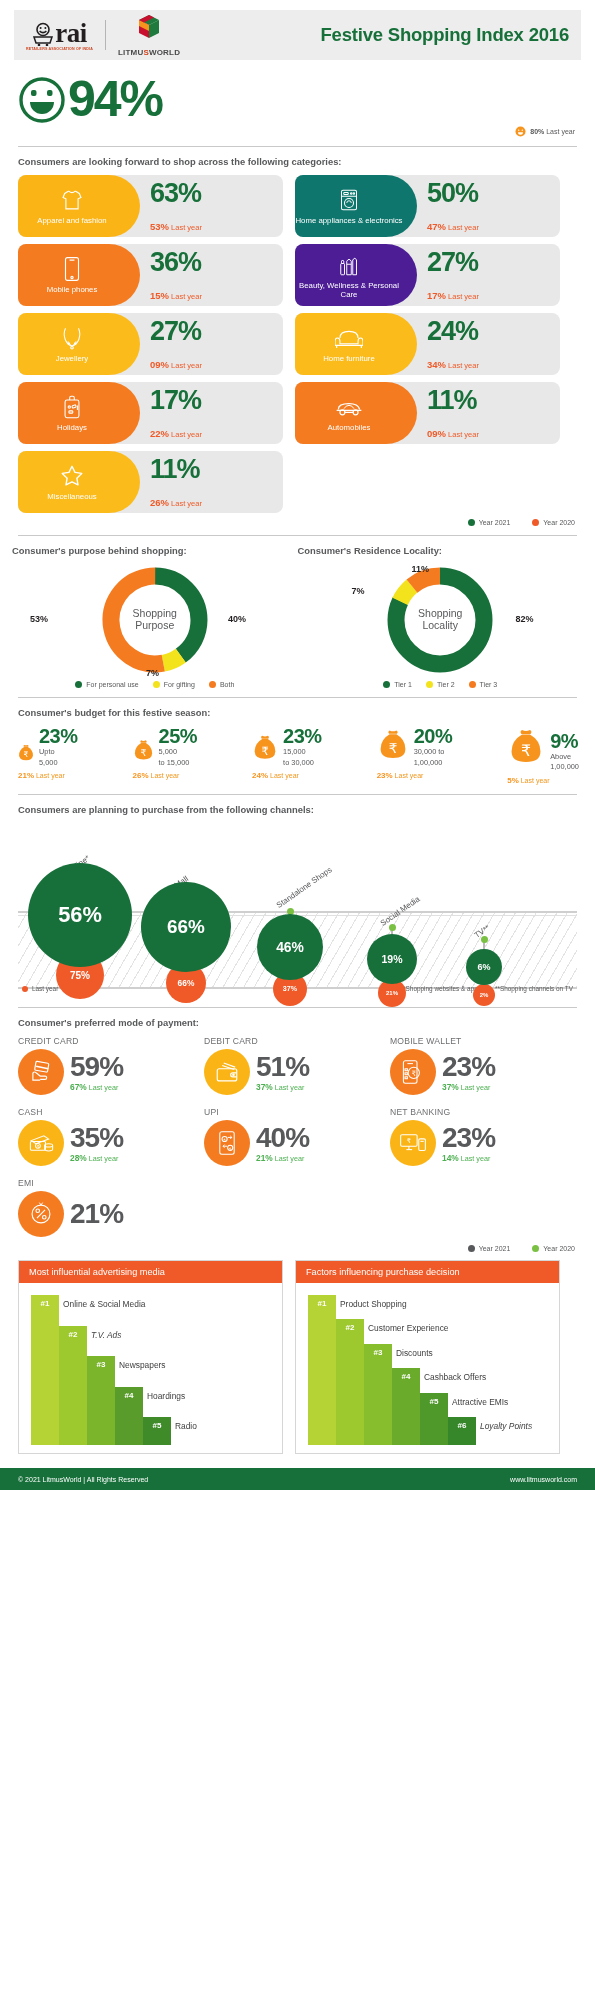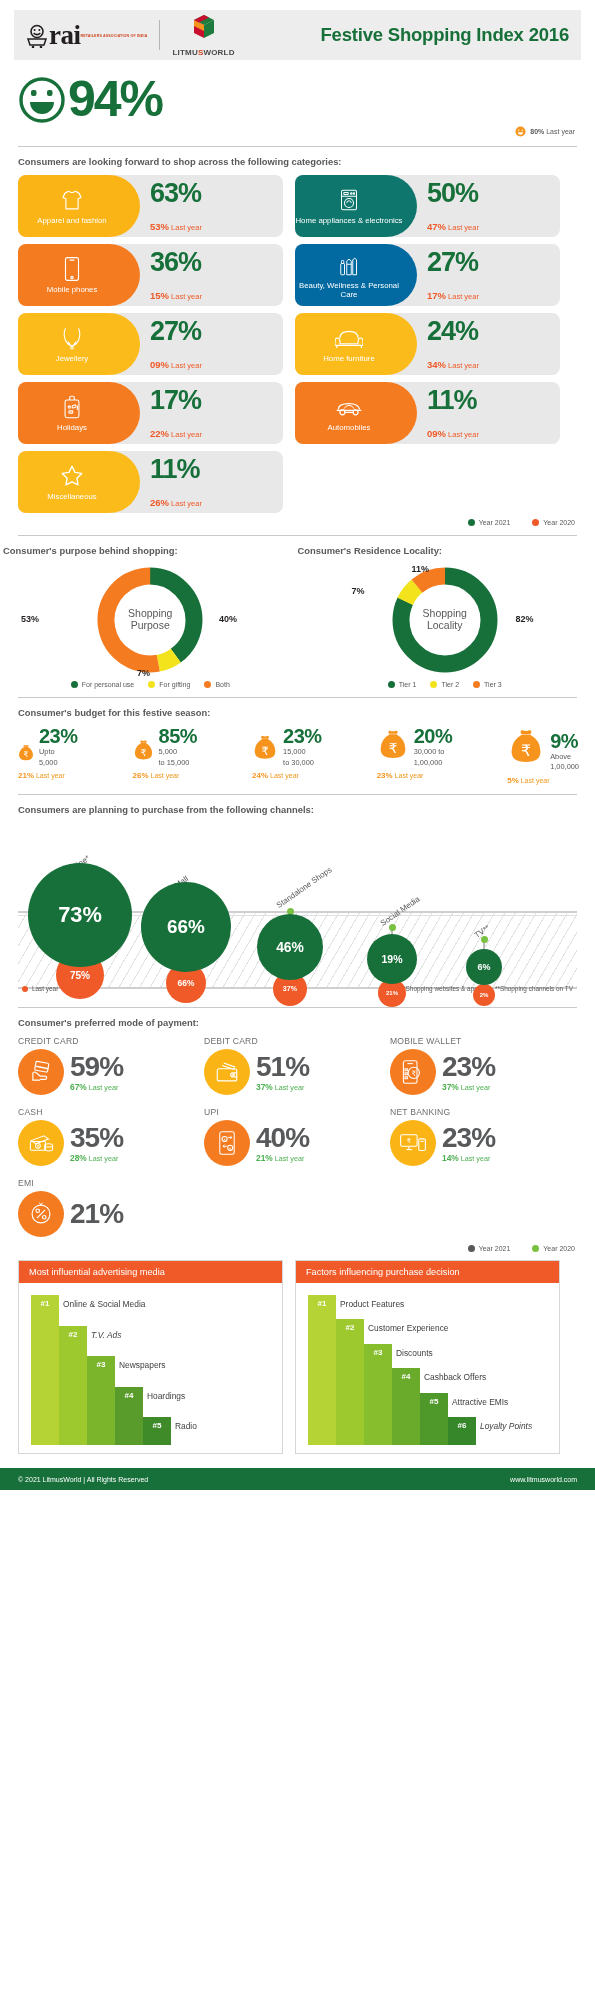--- a/index.html
+++ b/index.html
@@ -13,21 +13,21 @@
 
   
   .header-bar {
     margin: 10px 14px 0 14px;
     background: #ededed;
     height: 50px;
     display: flex;
     align-items: center;
     padding: 0 12px;
   }
-  .rai-logo { display: flex; align-items: center; }
+  .rai-logo { display: flex; flex-direction: column; align-items: center; }
   .rai-word {
     font-family: "Liberation Serif", serif;
     font-weight: 700; font-size: 27px; color: #231f20;
     letter-spacing: -0.5px; line-height: 26px;
     display: flex; align-items: flex-end;
   }
   .rai-cart { width: 22px; height: 24px; position: relative; margin-right: 1px; }
   .rai-cart svg { display:block; }
   .rai-sub {
     font-size: 3.6px; font-weight: 700; color: #cf4520;
@@ -79,21 +79,21 @@
   .cat-pct { font-size: 27px; font-weight: 700; color: #17703a; line-height: 27px; letter-spacing: -1px; }
   .cat-last { font-size: 7.5px; color: #ef5a28; margin-top: 14px; }
   .cat-last b { font-size: 9.5px; font-weight: 700; }
   .cat-last span { color: #ef5a28; }
 
   .legend-row { display: flex; justify-content: flex-end; gap: 22px; padding: 0 20px; margin-top: -14px; }
   .legend-item { display: flex; align-items: center; font-size: 7px; color: #58595b; }
   .dot { width: 7px; height: 7px; border-radius: 50%; margin-right: 4px; display: inline-block; }
 
   
-  .donut-wrap { display: flex; padding: 0 3px; }
+  .donut-wrap { display: flex; padding: 0 12px; }
   .donut-col { width: 50%; }
   .donut-col h4 { font-size: 9.4px; color: #58595b; font-weight: 600; margin-bottom: 6px; }
   .donut-box { position: relative; height: 115px; }
   .donut-box svg { position: absolute; left: 50%; top: 0; transform: translateX(-50%); }
   .dlabel { position: absolute; font-size: 9px; font-weight: 700; color: #231f20; }
   .donut-center {
     position: absolute; left: 50%; top: 57px; transform: translate(-50%,-50%);
     text-align: center; font-size: 10.5px; color: #58595b; line-height: 12px; width: 80px;
   }
   .donut-legend { display: flex; gap: 14px; justify-content: center; margin-top: 4px; }
@@ -285,21 +285,21 @@
             </svg>
           </span>
           <span class="cat-label">Mobile phones</span>
         </div>
         <div class="cat-right">
           <span class="cat-pct">36%</span>
           <span class="cat-last"><b>15%</b> <span>Last year</span></span>
         </div>
       </div>
       <div class="cat-card">
-        <div class="cat-left" style="background:#0369a1">
+        <div class="cat-left" style="background:#4c1d95">
           <span class="cat-ico">
             <svg width="24" height="26" viewBox="0 0 32 32" fill="none" stroke="#fff" stroke-width="1.3">
               <rect x="5" y="14" width="5" height="15" rx="1"></rect>
               <rect x="6" y="10" width="3" height="4" rx="1"></rect>
               <path d="M13 11 q3-5 6 0 v18 h-6 z"></path>
               <path d="M21 9 q3-4 5 0 v20 h-5 z"></path>
               <line x1="13" y1="15" x2="19" y2="15"></line>
             </svg>
           </span>
           <span class="cat-label">Beauty, Wellness &amp; Personal Care</span>
@@ -501,21 +501,21 @@
         <div class="budget-last"><b>21%</b> <span>Last year</span></div>
       </div>
       <div class="budget-item">
         <div class="budget-top">
           <span class="bag"><svg width="25" height="25" viewBox="0 0 32 32">
               <path d="M12.5 6 q-1.5-2 0.5-3 q3 1.5 6 0 q2 1 0.5 3 z" fill="#f7941d"></path>
               <path d="M13 6.5 q-8 4.5 -8 13 q0 8 11 8 q11 0 11-8 q0-8.5-8-13 z" fill="#f7941d"></path>
               <text x="16" y="23" font-size="12" fill="#fff" text-anchor="middle" font-family="DejaVu Sans">₹</text>
             </svg></span>
           <span class="budget-texts">
-            <span class="budget-pct" style="display:block">85%</span>
+            <span class="budget-pct" style="display:block">25%</span>
             <span class="budget-range" style="display:block">5,000</span>
             <span class="budget-range" style="display:block">to 15,000</span>
           </span>
         </div>
         <div class="budget-last"><b>26%</b> <span>Last year</span></div>
       </div>
       <div class="budget-item">
         <div class="budget-top">
           <span class="bag"><svg width="30" height="30" viewBox="0 0 32 32">
               <path d="M12.5 6 q-1.5-2 0.5-3 q3 1.5 6 0 q2 1 0.5 3 z" fill="#f7941d"></path>
@@ -577,21 +577,21 @@
         <span>**Shopping channels on TV</span>
       </div>
     </div>
   <div class="ch-stem" style="left: 61.25px; top: 46px;"></div>
       <div class="ch-dot" style="left: 58.5px; top: 42.5px;"></div>
       <div class="ch-name" style="left: 52px; top: 44px;">Online*</div>
       <div class="bubble bub-orange" style="height: 48px; width: 48px; left: 38px; top: 128px; font-size: 10.08px;">
         <span>75%</span>
       </div>
       <div class="bubble bub-green" style="height: 104px; width: 104px; left: 10px; top: 40px; font-size: 21.84px;">
-        <span>73%</span>
+        <span>56%</span>
       </div>
       <div class="ch-stem" style="left: 167.25px; top: 62px;"></div>
       <div class="ch-dot" style="left: 164.5px; top: 58.5px;"></div>
       <div class="ch-name" style="left: 160px; top: 58px;">Mall</div>
       <div class="bubble bub-orange" style="height: 40px; width: 40px; left: 148px; top: 140px; font-size: 8.4px;">
         <span>66%</span>
       </div>
       <div class="bubble bub-green" style="height: 90px; width: 90px; left: 123px; top: 59px; font-size: 18.9px;">
         <span>66%</span>
       </div>
@@ -815,21 +815,21 @@
             <div class="bar" style="height: 76.8px; background: rgb(106, 171, 44);">
               <span class="rk">#4</span>
             </div>
             <div class="bar" style="height: 52.4px; background: rgb(79, 153, 43);">
               <span class="rk">#5</span>
             </div>
             <div class="bar" style="height: 28px; background: rgb(53, 135, 42);">
               <span class="rk">#6</span>
             </div>
           </div>
-      <div class="bar-lbl" style="left: 44px; bottom: 144px;">Product Features</div>
+      <div class="bar-lbl" style="left: 44px; bottom: 144px;">Product Shopping</div>
           <div class="bar-lbl" style="left: 72px; bottom: 119.6px;">Customer Experience</div>
           <div class="bar-lbl" style="left: 100px; bottom: 95.2px;">Discounts</div>
           <div class="bar-lbl" style="left: 128px; bottom: 70.8px;">Cashback Offers</div>
           <div class="bar-lbl" style="left: 156px; bottom: 46.4px;">Attractive EMIs</div>
           <div class="bar-lbl" style="left: 184px; bottom: 22px; font-style: italic;">Loyalty Points</div>
         </div>
     </div>
   </div>
 
   <div class="footer">

